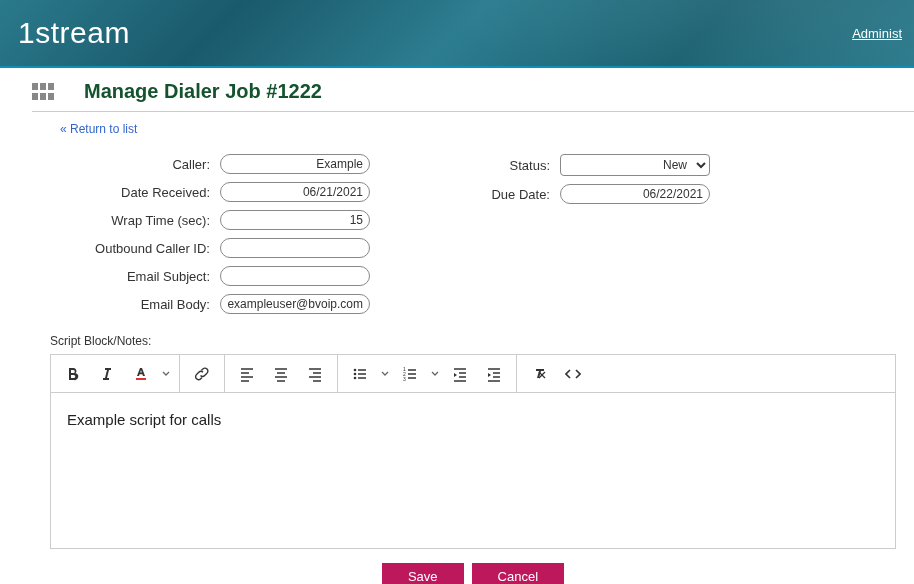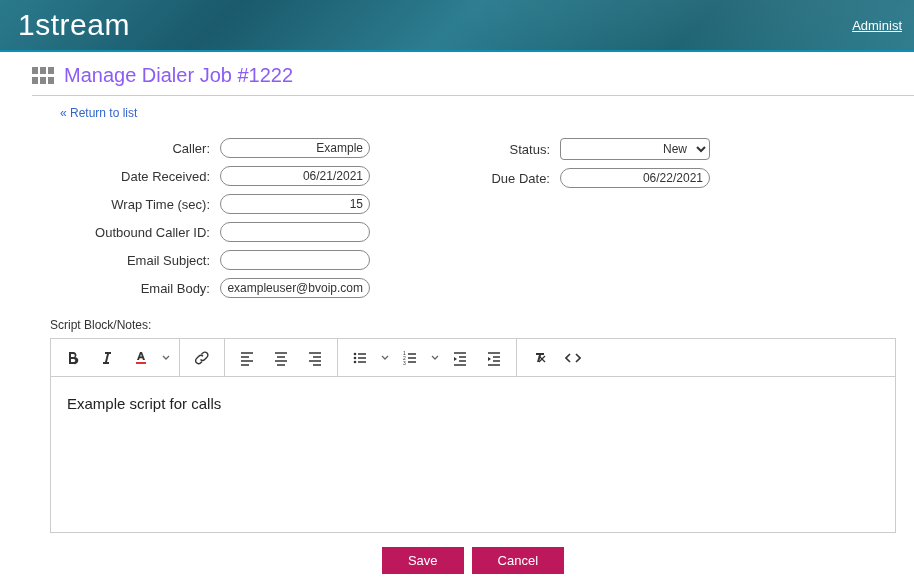--- a/index.html
+++ b/index.html
@@ -1,20 +1,20 @@
 <!DOCTYPE html>
 <html><head>
 <meta charset="utf-8">
 <style>
   * { box-sizing: border-box; margin: 0; padding: 0; }
   body { font-family: Arial, sans-serif; font-size: 13px; color: #333; background: #fff; }
 
   
   .header-bar {
-    height: 52px;
+    height: 68px;
     background: linear-gradient(135deg, #2a7a8c 0%, #1a5a6c 25%, #2d7d90 50%, #196070 75%, #2a7a8c 100%);
     position: relative;
     border-bottom: 2px solid #0f8fb5;
     color: #fff;
     display: flex;
     align-items: center;
     justify-content: space-between;
     padding: 0 12px 0 18px;
     overflow: hidden;
   }
@@ -25,22 +25,22 @@
     background: radial-gradient(ellipse at 70% 30%, rgba(255,255,255,0.08), transparent 60%);
     pointer-events: none;
   }
   .logo { font-size: 30px; font-weight: 300; letter-spacing: 0.5px; display: flex; align-items: flex-start; }
   .logo-burst { font-size: 16px; position: relative; top: -2px; left: 2px; }
   .admin-link { font-size: 13px; color: #fff; }
 
   
   .content { padding: 12px 0 0 32px; }
   .page-heading {
-    display: flex; align-items: center; gap: 8px;
-    font-size: 20px; font-weight: 400; color: #8b5cf6;
+    display: flex; align-items: center; gap: 28px;
+    font-size: 20px; font-weight: 700; color: #14532d;
     padding-bottom: 8px; border-bottom: 1px solid #ccc;
   }
   .grid-icon {
     width: 24px; height: 18px; display: inline-block;
     background-image:
       linear-gradient(#888,#888), linear-gradient(#888,#888), linear-gradient(#888,#888),
       linear-gradient(#888,#888), linear-gradient(#888,#888), linear-gradient(#888,#888);
     background-size: 6px 7px;
     background-position: 0 0, 8px 0, 16px 0, 0 10px, 8px 10px, 16px 10px;
     background-repeat: no-repeat;

